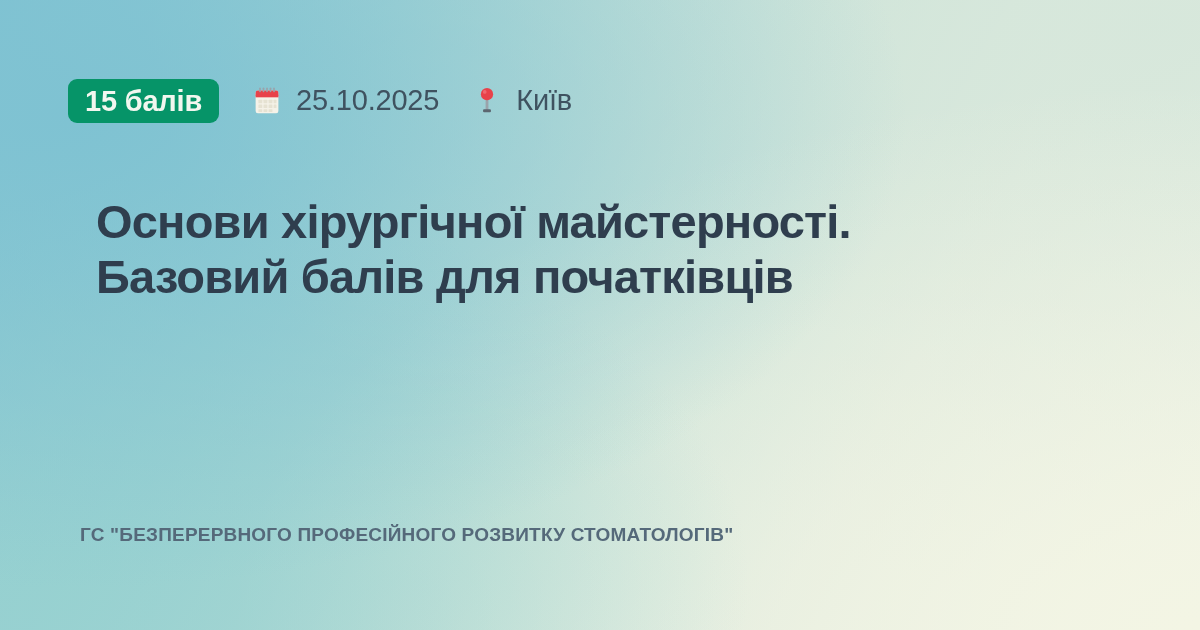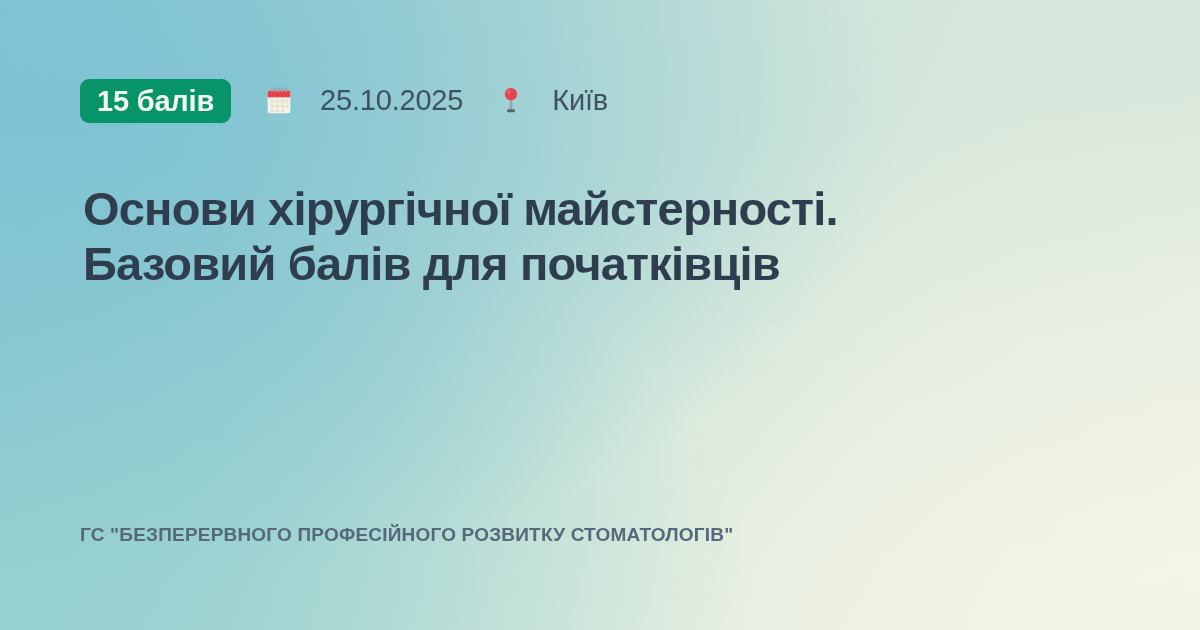--- a/index.html
+++ b/index.html
@@ -28,21 +28,21 @@
       radial-gradient(110% 120% at 2% 92%, rgba(150,209,208,0.85) 0%, rgba(150,209,208,0.0) 55%),
       radial-gradient(130% 140% at 100% 100%, rgba(243,245,228,1) 0%, rgba(243,245,228,0.0) 62%),
       radial-gradient(140% 150% at 96% 4%, rgba(214,231,219,0.95) 0%, rgba(214,231,219,0.0) 60%),
       linear-gradient(118deg, #84c4d2 0%, #9fd2d3 26%, #c2e0d7 52%, #dfeade 72%, #f1f4e7 100%);
     overflow: hidden;
   }
 
   
   .meta-row {
     position: absolute;
-    left: 80px;
+    left: 68px;
     top: 78px;
     display: flex;
     align-items: center;
     gap: 34px;
     height: 46px;
   }
 
   .points-badge {
     display: inline-flex;
     align-items: center;
@@ -55,21 +55,21 @@
     font-size: 29px;
     font-weight: 700;
     letter-spacing: -0.2px;
     line-height: 1;
     white-space: nowrap;
   }
 
   .meta-item {
     display: inline-flex;
     align-items: center;
-    gap: 27px;
+    gap: 15px;
     color: #3f5260;
     font-size: 29px;
     font-weight: 400;
     letter-spacing: -0.2px;
     white-space: nowrap;
   }
   .meta-item .meta-text { line-height: 1; padding-bottom: 2px; }
 
   .emoji-ico {
     display: inline-block;
@@ -78,21 +78,21 @@
     flex: 0 0 auto;
   }
   .emoji-ico svg { display: block; width: 100%; height: 100%; }
 
   
   .title {
     position: absolute;
     left: 80px;
     top: 178px;
     width: 1020px;
-    margin: 3px;
+    margin: 16px;
     color: #2f3e4e;
     font-size: 47px;
     font-weight: 700;
     line-height: 1.18;
     letter-spacing: -0.8px;
   }
   .title .tline { display: block; }
 
   
   .footer {

